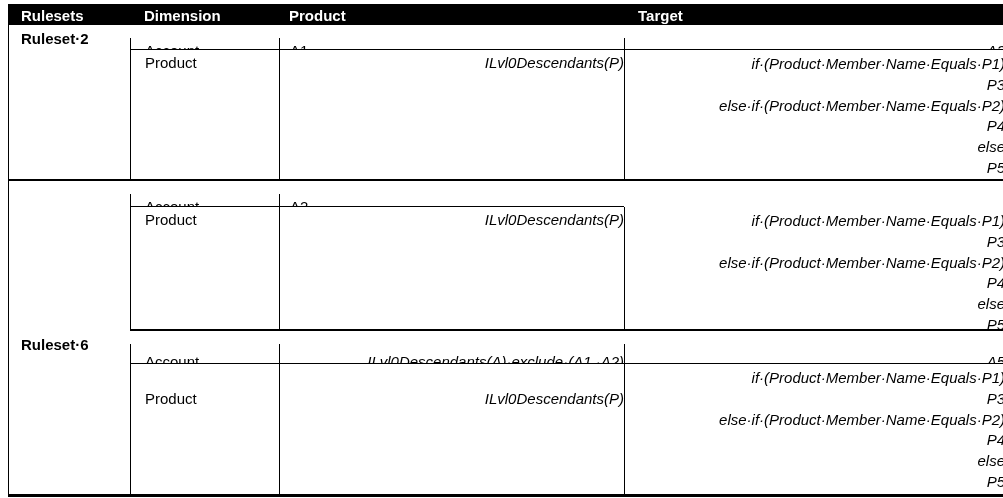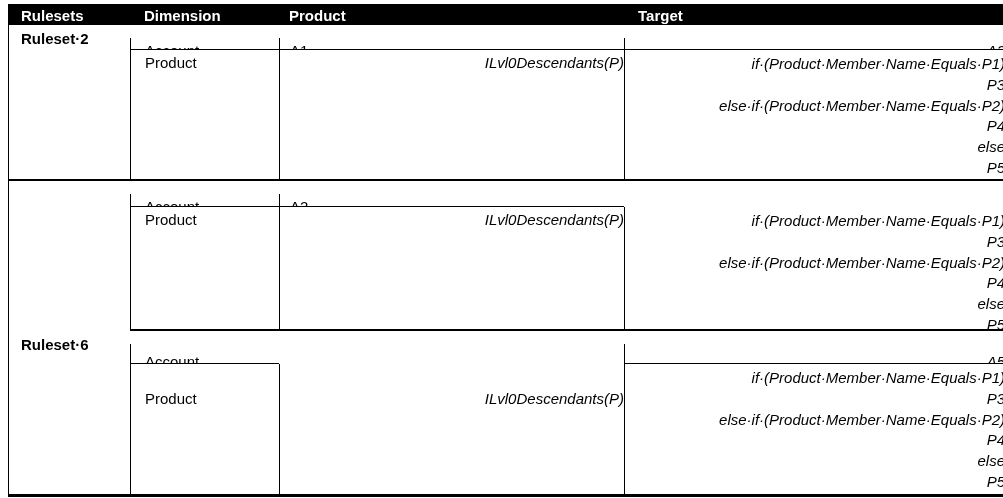--- a/index.html
+++ b/index.html
@@ -109,20 +109,21 @@
     <div class="line">if·(Product·Member·Name·Equals·P1)</div>
     <div class="line ind">P3</div>
     <div class="line">else·if·(Product·Member·Name·Equals·P2)</div>
     <div class="line ind">P4</div>
     <div class="line">else</div>
     <div class="line ind">P5</div>
   </div>
 
   <div class="c name col-rulesets" style="grid-row:6/8;grid-column:1">Ruleset·6</div>
   <div class="c acct-tall col-dimension bl bb1" style="grid-area:6/2">Account</div>
+  <div class="c acct-tall col-source bl bb1 it" style="grid-area:6/3">ILvl0Descendants(A)·exclude·(A1,·A2)</div>
   <div class="c acct-tall col-target bl bb1 it" style="grid-area:6/4">A5</div>
   <div class="c prod-deep col-dimension bl" style="grid-area:7/2">Product</div>
   <div class="c prod-deep col-source bl it" style="grid-area:7/3">ILvl0Descendants(P)</div>
   <div class="c prod col-target bl it" style="grid-area:7/4">
     <div class="line">if·(Product·Member·Name·Equals·P1)</div>
     <div class="line ind">P3</div>
     <div class="line">else·if·(Product·Member·Name·Equals·P2)</div>
     <div class="line ind">P4</div>
     <div class="line">else</div>
     <div class="line ind">P5</div>

